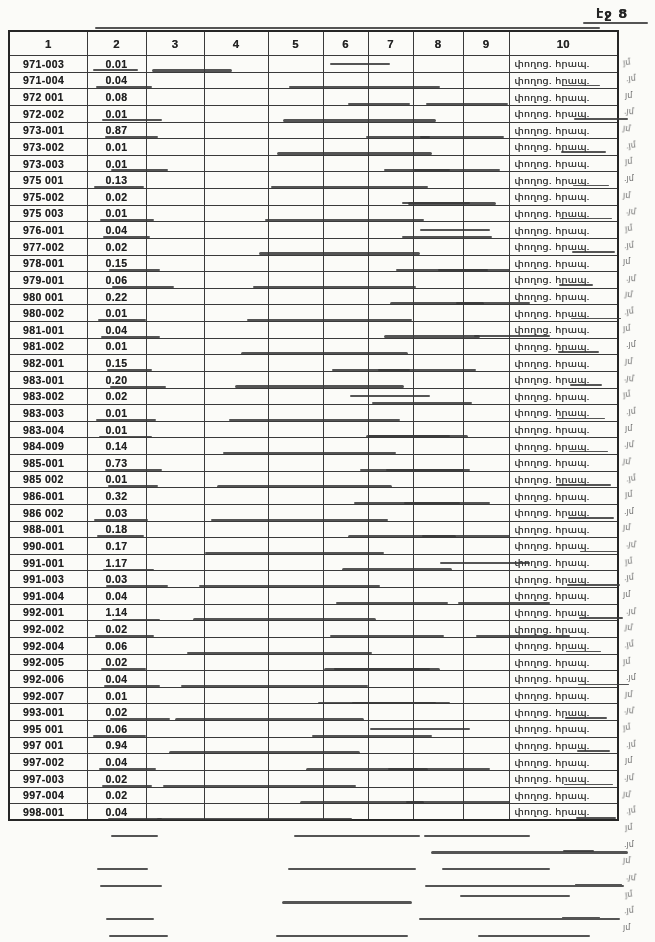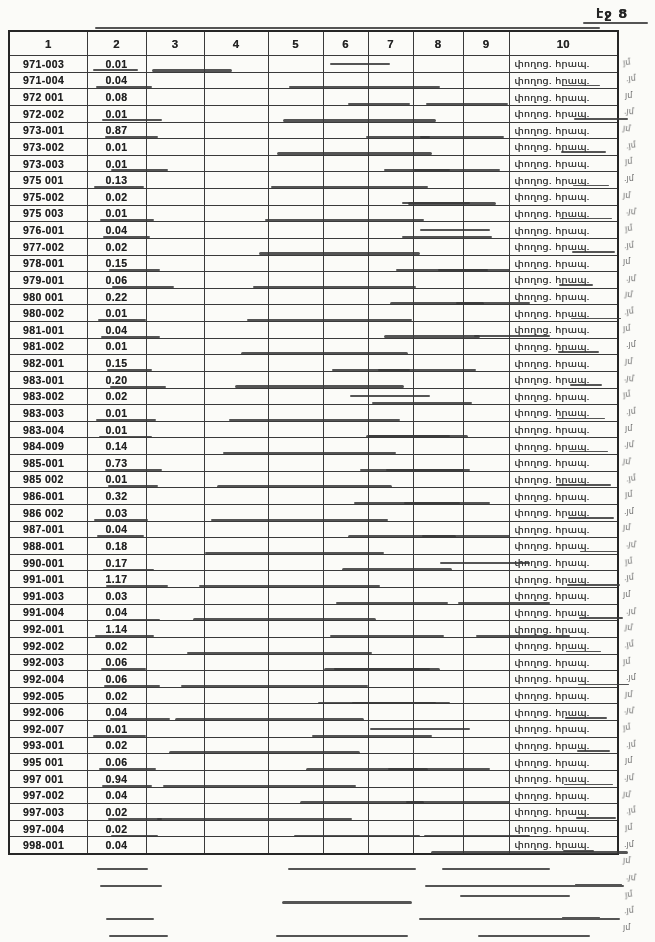--- a/index.html
+++ b/index.html
@@ -434,32 +434,20 @@
       <td></td>
       <td></td>
       <td></td>
       <td></td>
       <td></td>
       <td></td>
       <td></td>
       <td class="c-label">փողոց. հրապ.</td>
     </tr>
         <tr>
-      <td class="c-code">987-001</td>
-      <td class="c-val">0.04</td>
-      <td></td>
-      <td></td>
-      <td></td>
-      <td></td>
-      <td></td>
-      <td></td>
-      <td></td>
-      <td class="c-label">փողոց. հրապ.</td>
-    </tr>
-        <tr>
       <td class="c-code">988-001</td>
       <td class="c-val">0.18</td>
       <td></td>
       <td></td>
       <td></td>
       <td></td>
       <td></td>
       <td></td>
       <td></td>
       <td class="c-label">փողոց. հրապ.</td>
@@ -520,32 +508,20 @@
       <td></td>
       <td></td>
       <td></td>
       <td></td>
       <td></td>
       <td class="c-label">փողոց. հրապ.</td>
     </tr>
         <tr>
       <td class="c-code">992-002</td>
       <td class="c-val">0.02</td>
-      <td></td>
-      <td></td>
-      <td></td>
-      <td></td>
-      <td></td>
-      <td></td>
-      <td></td>
-      <td class="c-label">փողոց. հրապ.</td>
-    </tr>
-        <tr>
-      <td class="c-code">992-003</td>
-      <td class="c-val">0.06</td>
       <td></td>
       <td></td>
       <td></td>
       <td></td>
       <td></td>
       <td></td>
       <td></td>
       <td class="c-label">փողոց. հրապ.</td>
     </tr>
         <tr>

